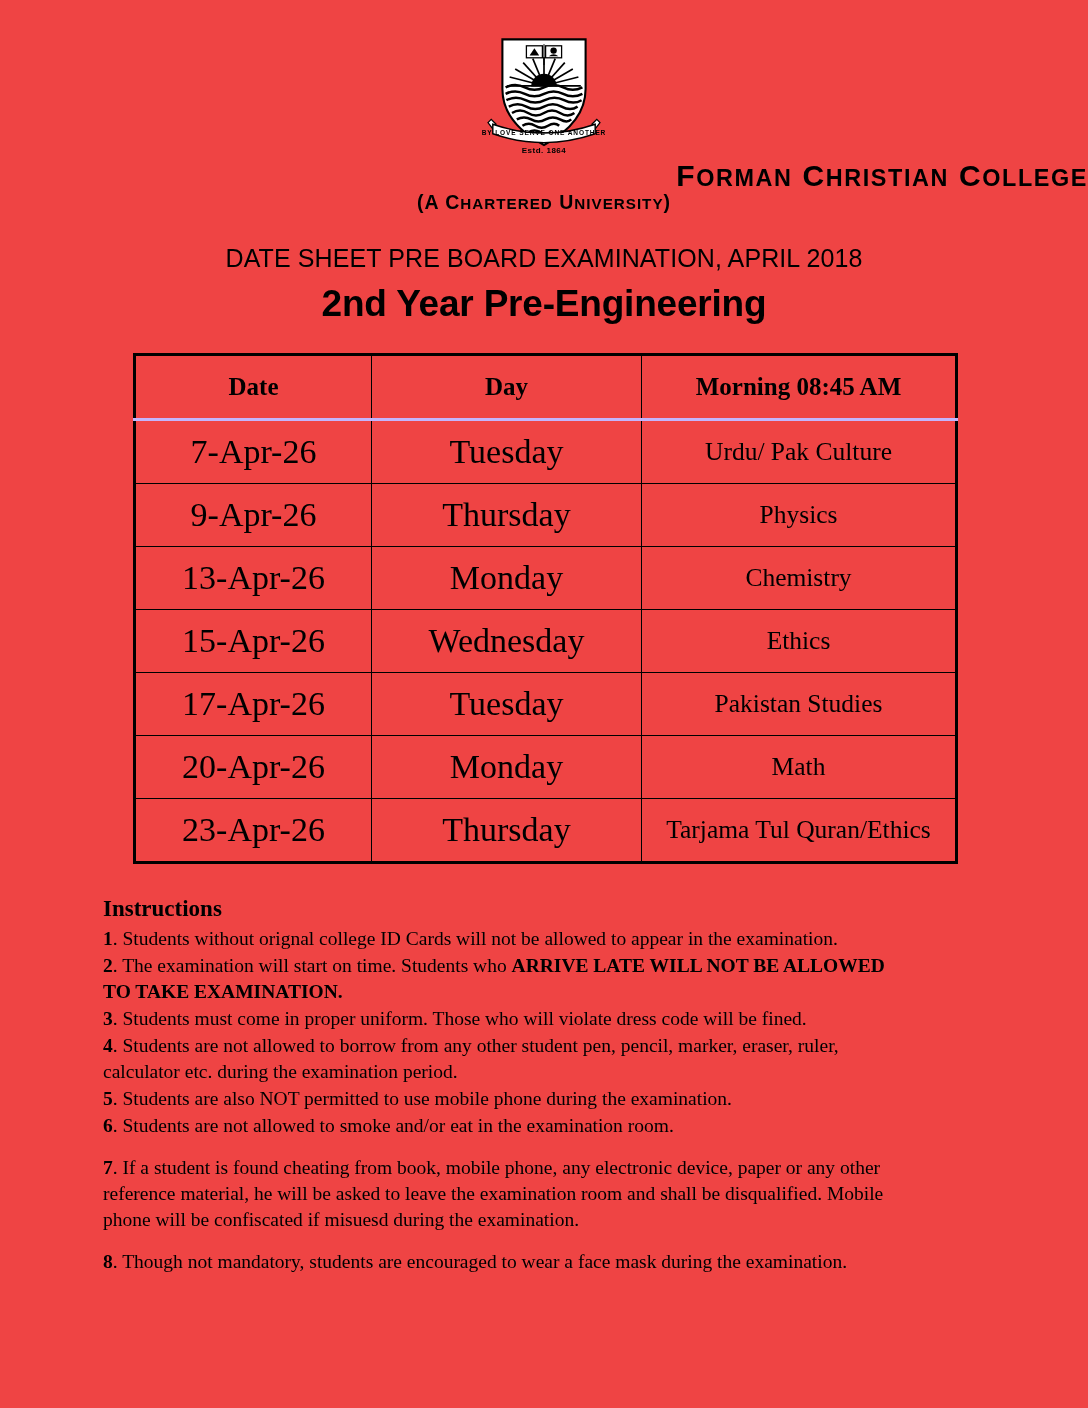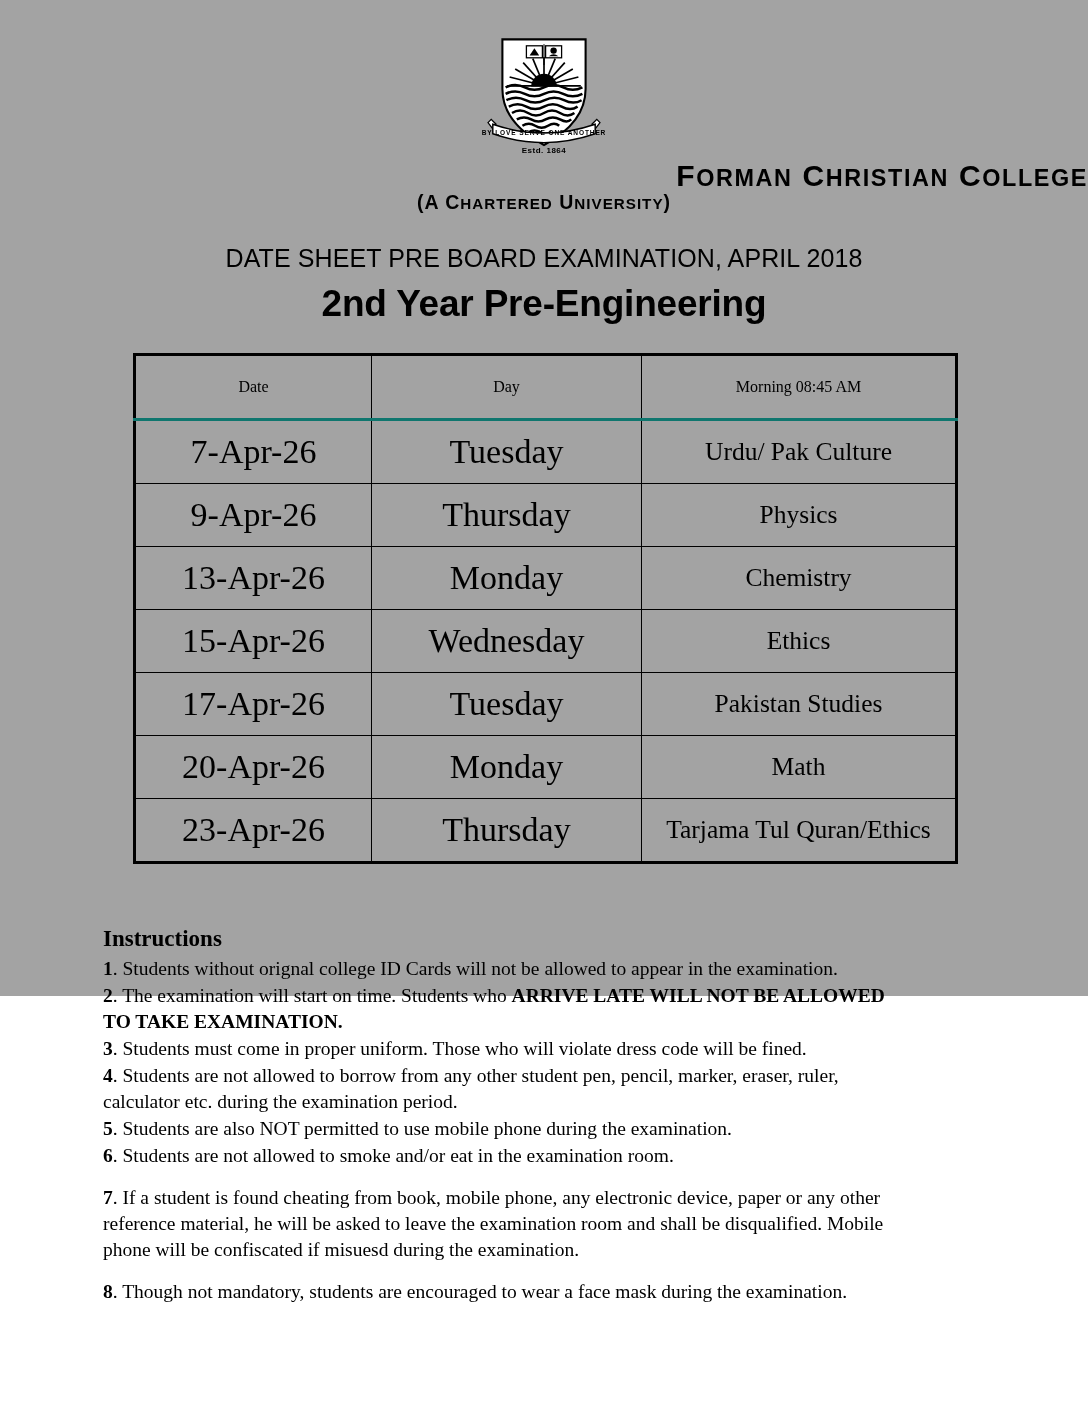--- a/index.html
+++ b/index.html
@@ -11,22 +11,22 @@
   body {
     width: 1088px;
     height: 1408px;
     font-family: "Liberation Serif", "DejaVu Serif", serif;
     color: #000000;
     overflow: hidden;
   }
   .page {
     position: relative;
     width: 1088px;
-    height: 996px;
-    background: #a3a3a3;
+    height: 1408px;
+    background: #ef4444;
   }
 
   
   .header {
     padding-top: 28px;
     text-align: center;
   }
   .crest {
     display: block;
     margin: 0 auto;
@@ -93,36 +93,36 @@
     border-left: 1.5px solid #000;
     border-right: 1.5px solid #000;
     border-top: 1px solid #000;
     border-bottom: 1px solid #000;
     text-align: center;
     vertical-align: middle;
     padding: 0;
   }
   table.schedule thead th {
     height: 62px;
-    font-weight: normal;
-    font-size: 16px;
-    border-bottom: 3px solid #0f766e;
+    font-weight: bold;
+    font-size: 25px;
+    border-bottom: 3px solid #c4b5fd;
   }
   table.schedule tbody td {
     height: 62px;
     font-weight: normal;
     font-size: 34px;
     white-space: nowrap;
   }
   table.schedule tbody tr:last-child td { border-bottom: none; }
   table.schedule tbody td.slot { font-size: 25.5px; }
 
   
   .instructions {
-    margin: 62px 0 0 103px;
+    margin: 32px 0 0 103px;
     width: 800px;
   }
   .instr-heading {
     font-size: 23px;
     font-weight: bold;
     margin-bottom: 4px;
   }
   .instr-list {
     font-size: 19.5px;
     line-height: 1.33;

